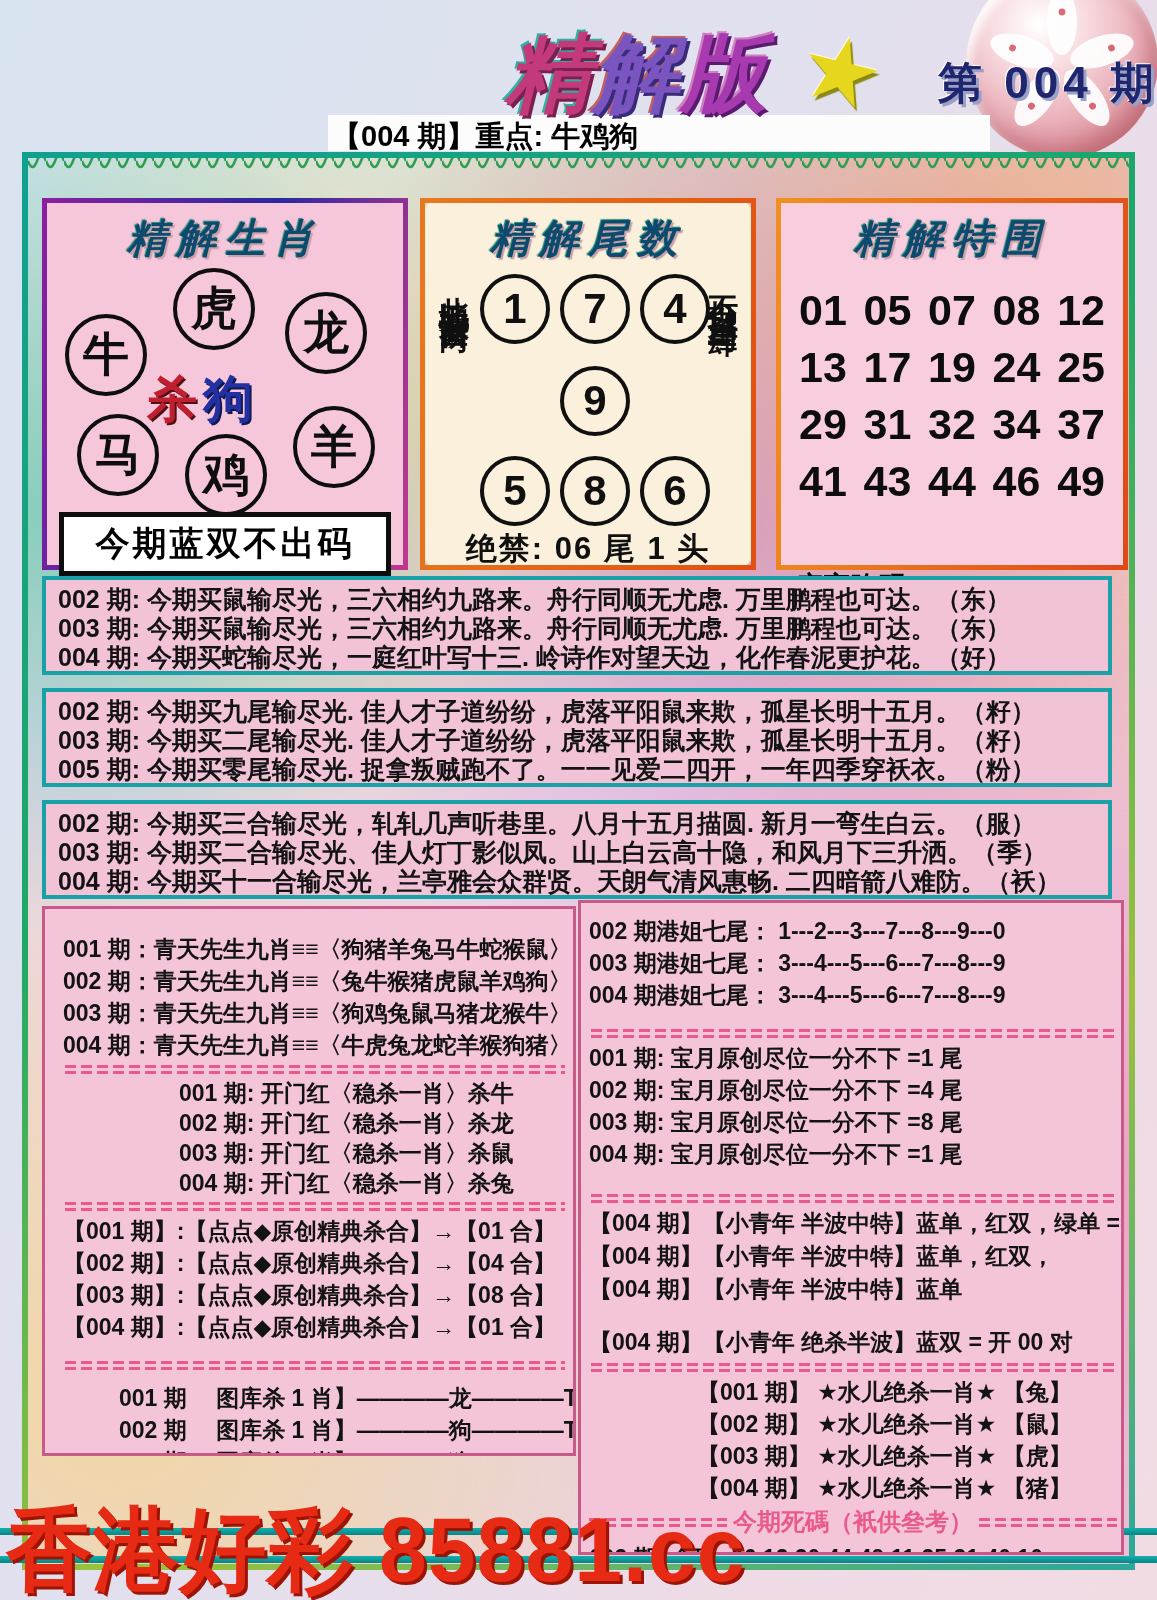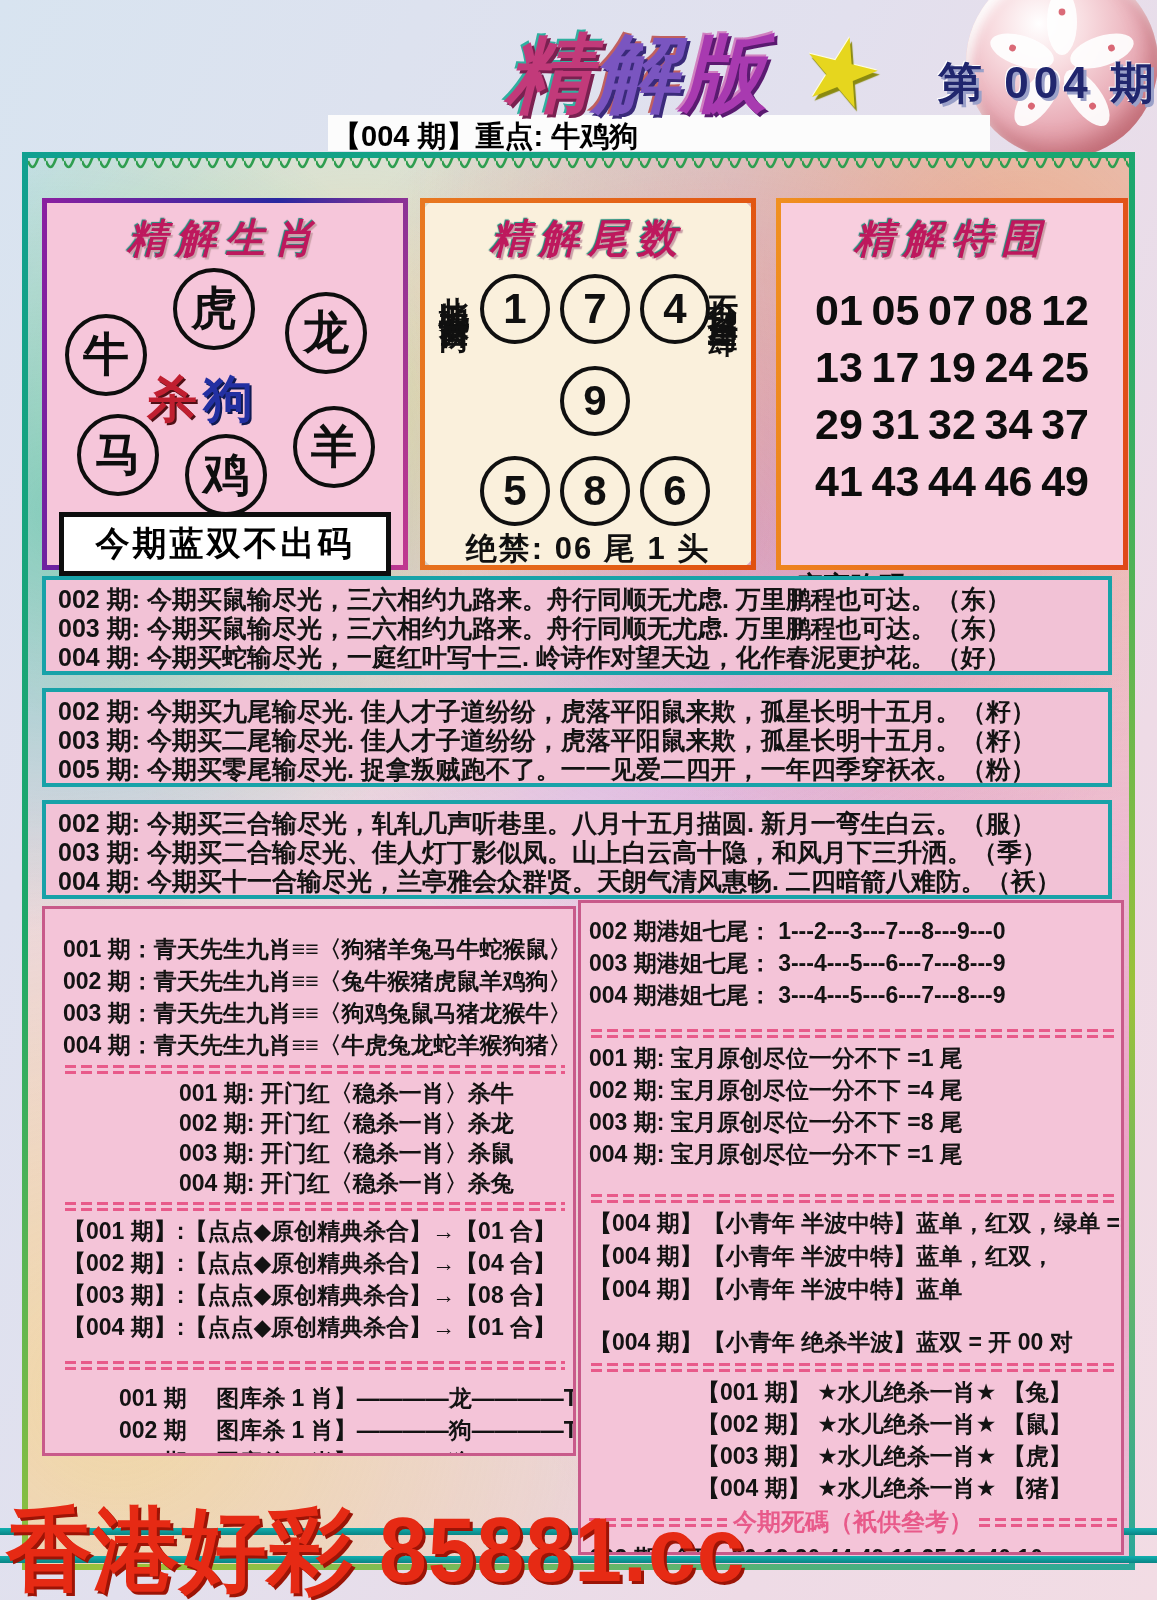--- a/index.html
+++ b/index.html
@@ -34,41 +34,41 @@
       radial-gradient(circle at 8% 88%,rgba(250,220,70,.40),transparent 38%),
       radial-gradient(circle at 97% 72%,rgba(240,100,160,.45),transparent 42%),
       linear-gradient(160deg,#cfe2ec 0%,#ecd6e6 45%,#e9d2e2 100%);}
   .wave{position:absolute;left:0;top:0;width:100%;height:16px;}
 
   
   .panel{position:absolute;top:40px;height:372px;border:5px solid;box-sizing:border-box;}
   .p-zodiac{left:14px;width:366px;background:#f6c6da;border-image:linear-gradient(100deg,#8a20a0,#2828a0 55%,#c03890) 1;}
   .p-tails{left:392px;width:336px;background:#faf0dc;border-image:linear-gradient(100deg,#e87820,#e05010) 1;border-radius:24px;}
   .p-special{left:748px;width:352px;background:#f8cede;border-image:linear-gradient(100deg,#f09020,#e04818) 1;}
-  .panel-title{text-align:center;font-size:40px;font-weight:bold;font-style:italic;letter-spacing:9px;color:#be185d;
+  .panel-title{text-align:center;font-size:40px;font-weight:bold;font-style:italic;letter-spacing:9px;color:#0c4a6e;
     text-shadow:2px 2px 1px #c9a0a8,-1px -1px 1px #1f8878;margin-top:8px;white-space:nowrap;}
 
   .zo{position:relative;height:238px;}
   .zc{position:absolute;width:74px;height:74px;border:4px solid #0e0e0e;border-radius:50%;
     display:flex;align-items:center;justify-content:center;font-size:46px;font-weight:bold;color:#0e0e0e;}
   .kill{position:absolute;left:100px;top:100px;font-size:50px;font-weight:bold;letter-spacing:6px;white-space:nowrap;}
   .kill .k1{color:#c01f30;text-shadow:2px 2px 0 #501016;}
   .kill .k2{color:#2330a2;text-shadow:2px 2px 0 #101a52;}
   .note-box{margin:8px 12px 0;border:5px solid #0e0e0e;background:#ffffff;color:#000;
     font-size:34px;font-weight:bold;text-align:center;padding:4px 0;letter-spacing:3px;white-space:nowrap;}
 
   .tails-body{display:flex;justify-content:space-between;padding:2px 8px 0;height:250px;}
   .vtext{writing-mode:vertical-rl;text-orientation:upright;font-size:30px;font-weight:bold;color:#101010;
     letter-spacing:5px;margin-top:4px;}
   .t-circles{position:relative;flex:1;margin:0 6px;}
   .tc{position:absolute;width:62px;height:62px;border:4px solid #101010;border-radius:50%;
     display:flex;align-items:center;justify-content:center;font-size:42px;font-weight:bold;color:#101010;}
   .tails-bottom{font-size:31px;font-weight:bold;color:#101010;text-align:center;margin-top:10px;letter-spacing:2px;white-space:nowrap;}
 
-  .num-rows{padding:16px 34px 0;}
+  .num-rows{padding:16px 18px 0;}
   .num-row{display:flex;justify-content:space-between;font-size:43px;font-weight:bold;color:#0d0d0d;line-height:57px;}
   .special-bottom{margin-top:58px;padding-left:14px;font-size:28px;font-weight:bold;color:#0d0d0d;white-space:nowrap;}
 
   
   .band{position:absolute;left:14px;width:1070px;height:99px;border:4px solid #18a2a8;background:#f2c2d6;
     padding:5px 12px;box-sizing:border-box;}
   .b1{top:418px;} .b2{top:530px;} .b3{top:642px;}
   .band-line{font-size:25px;font-weight:bold;color:#131313;line-height:29px;white-space:nowrap;}
 
   

